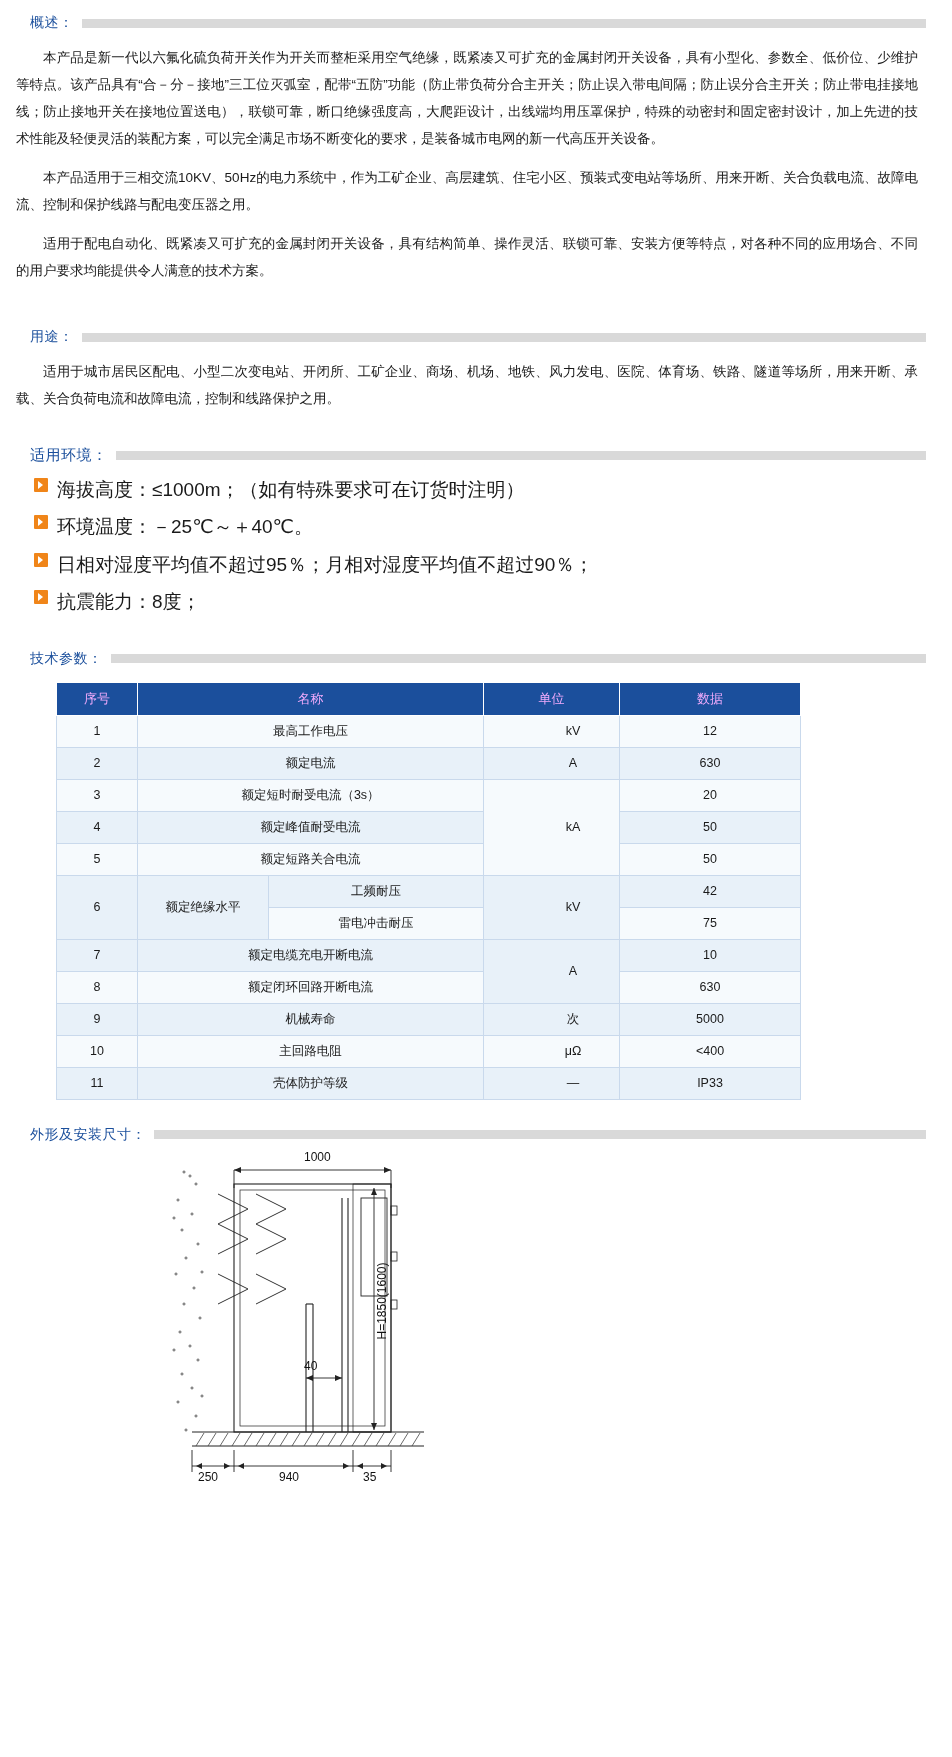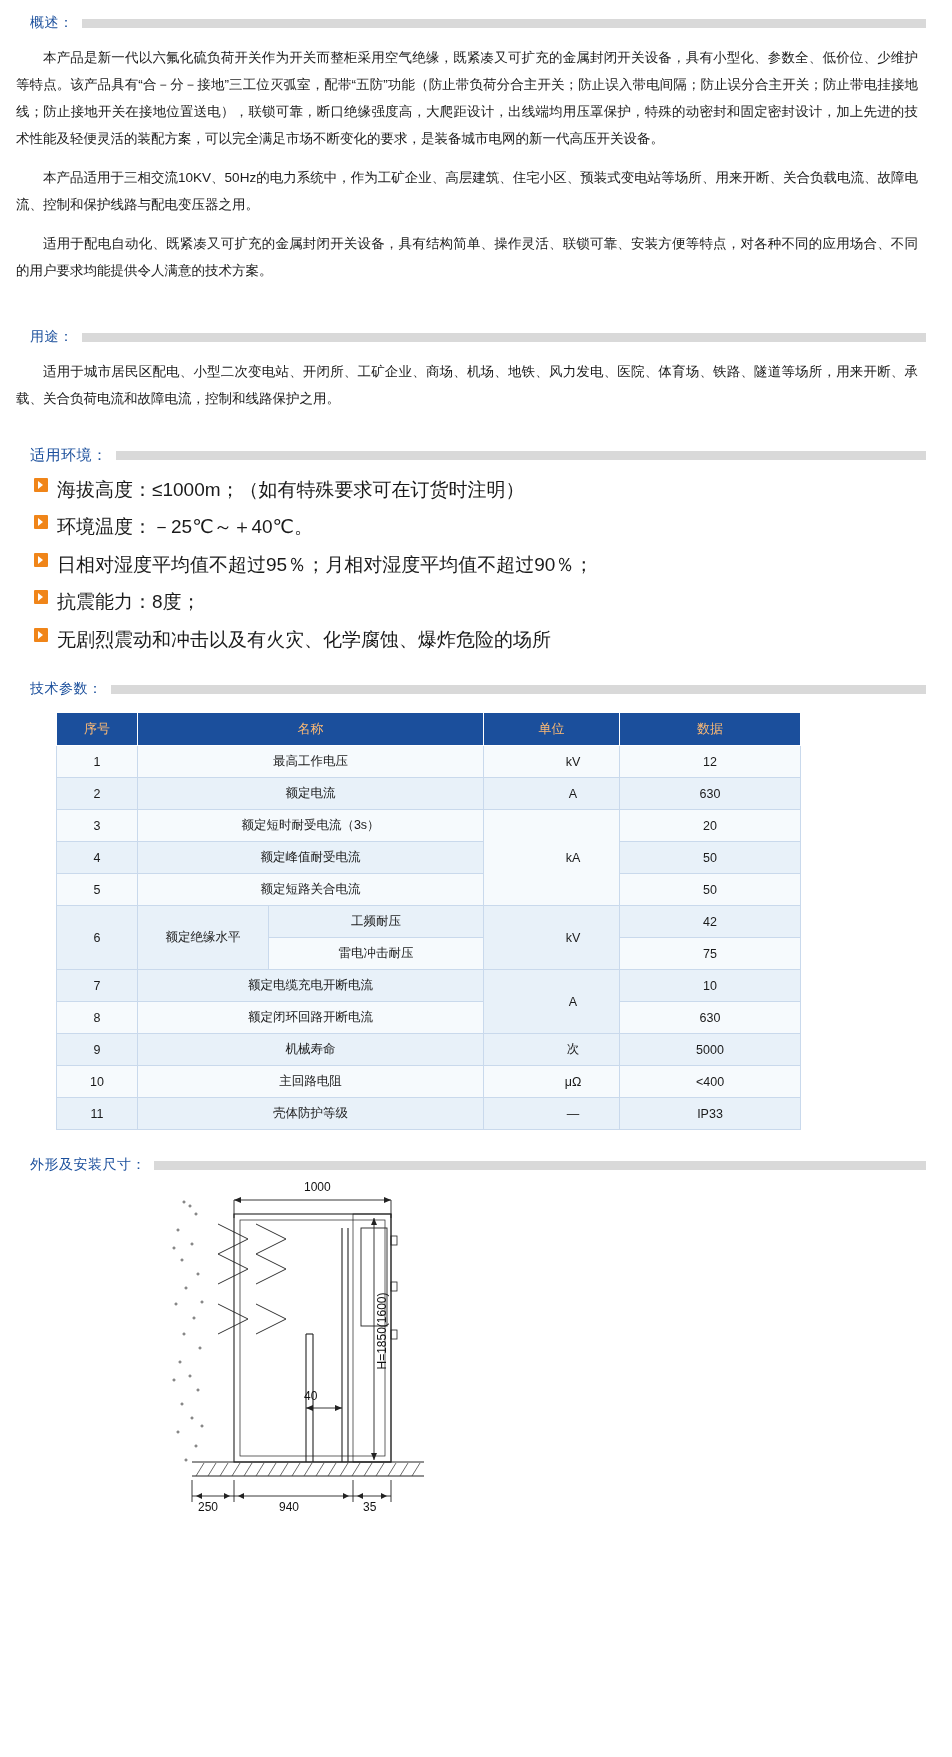--- a/index.html
+++ b/index.html
@@ -94,21 +94,21 @@
   .table-wrap {
     padding: 14px 30px 0 56px;
   }
   table.spec {
     border-collapse: collapse;
     width: 745px;
     font-size: 12.5px;
   }
   table.spec th {
     background: #1b4f9c;
-    color: #fdba74;
+    color: #f0abfc;
     font-weight: normal;
     height: 30px;
     border: 1px solid #ffffff;
     text-align: center;
     font-size: 13px;
   }
   table.spec td {
     border: 1px solid #c9d9ec;
     height: 29px;
     text-align: center;
@@ -185,27 +185,23 @@
         <span>环境温度：－25℃～＋40℃。</span>
       </li>
     <li>
         <span class="mk"></span>
         <span>日相对湿度平均值不超过95％；月相对湿度平均值不超过90％；</span>
       </li>
     <li>
         <span class="mk"></span>
         <span>抗震能力：8度；</span>
       </li>
-    <li>
-        <span class="mk"></span>
-        <span>无剧烈震动和冲击以及有火灾、化学腐蚀、爆炸危险的场所</span>
-      </li>
   </ul>
 
-  <div class="section-head" style="margin-top:26px;">
+  <div class="section-head" style="margin-top:33px;">
     <span class="title">技术参数：</span>
     <span class="bar"></span>
   </div>
 
   <div class="table-wrap">
     <table class="spec">
       <thead>
         <tr>
           <th style="width:78px;">序号</th>
           <th colspan="2">名称</th>

